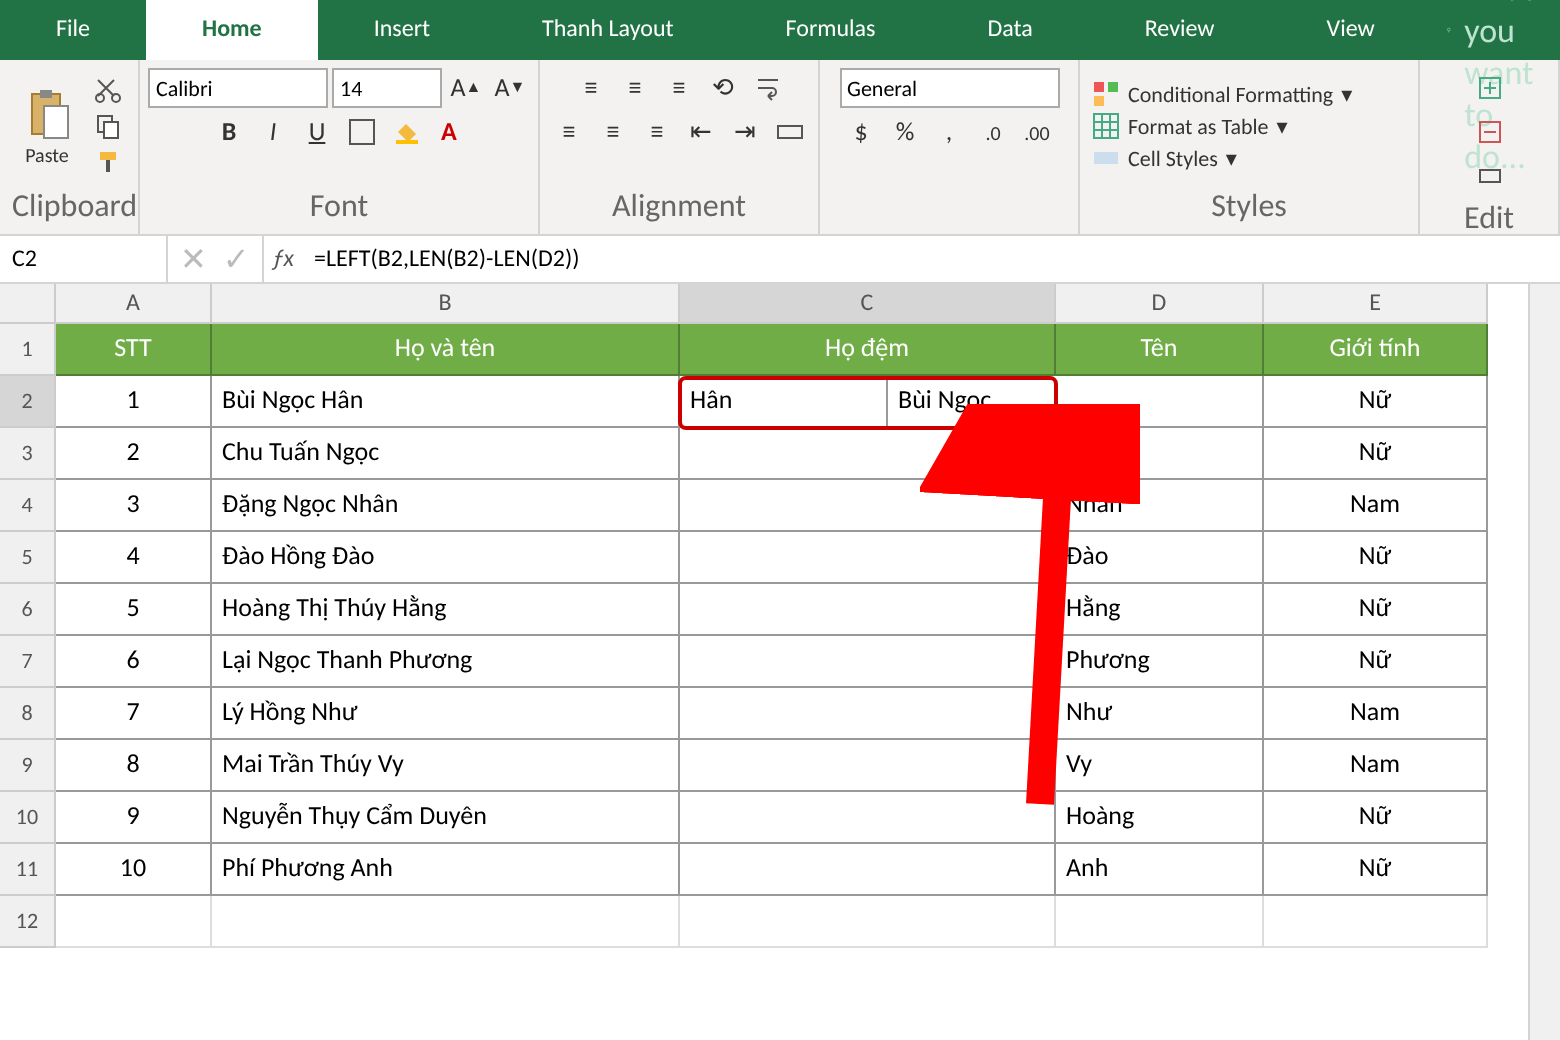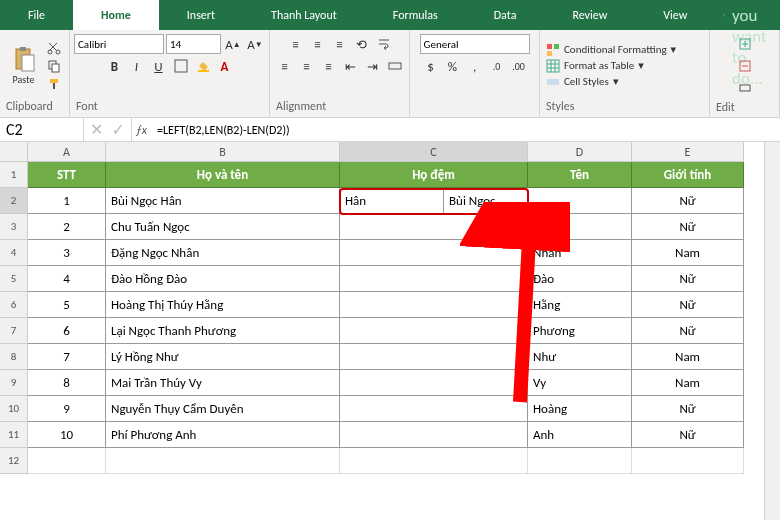--- a/index.html
+++ b/index.html
@@ -5,52 +5,52 @@
 *{box-sizing:border-box;margin:0;padding:0;font-family:'Segoe UI',Calibri,Arial,sans-serif;user-select:none}
 body{width:780px;height:520px;background:#fff;overflow:hidden;position:relative}
 .titlebar{height:30px;background:#217346;display:flex;align-items:stretch}
 .tab{padding:0 28px;color:#fff;font-size:12px;display:flex;align-items:center;cursor:pointer}
 .tab.file{background:#217346}
 .tab.active{background:#fff;color:#217346;font-weight:600}
 .tellme{flex:1;display:flex;align-items:center;color:#bfe3d1;font-size:17px;padding-left:8px}
 .tellme svg{margin-right:6px}
 .ribbon{height:88px;background:#f3f2f1;border-bottom:1px solid #d4d4d4;display:flex}
 .rgroup{border-right:1px solid #d4d4d4;padding:4px 6px 2px;display:flex;flex-direction:column;justify-content:space-between}
-.rglabel{font-size:12px;color:#666;padding:2px 0}
+.rglabel{text-align:center;font-size:16px;color:#666;padding:2px 0}
 .rgbody{flex:1;display:flex;align-items:center;gap:4px}
 .paste-btn{display:flex;flex-direction:column;align-items:center;width:36px;cursor:pointer}
 .paste-btn .lbl{font-size:10px;color:#333}
 .mini{display:flex;flex-direction:column;gap:2px}
 .mini span{width:18px;height:16px;display:flex;align-items:center;justify-content:center;cursor:pointer}
 .fontrow{display:flex;gap:2px;align-items:center}
 .fontsel{height:20px;font-size:11px;border:1px solid #aaa;background:#fff;padding:0 3px;display:flex;align-items:center}
 .btn{width:20px;height:20px;display:flex;align-items:center;justify-content:center;font-size:13px;color:#333;cursor:pointer}
 .btnrow{display:flex;gap:2px}
 .col{display:flex;flex-direction:column;gap:2px}
 .styles-list{display:flex;flex-direction:column;gap:2px;font-size:11px;color:#333}
 .styles-list div{cursor:pointer;display:flex;align-items:center;gap:4px;white-space:nowrap}
 .editgrp{display:flex;flex-direction:column;gap:2px;font-size:11px}
 .namebox-row{height:24px;border-bottom:1px solid #d4d4d4;display:flex;align-items:stretch;background:#fff}
-.namebox{width:84px;border-right:1px solid #d4d4d4;font-size:16px;padding:0 6px;display:flex;align-items:center}
+.namebox{width:84px;border-right:1px solid #d4d4d4;font-size:12px;padding:0 6px;display:flex;align-items:center}
 .fx-btns{display:flex;align-items:center;padding:0 6px;border-right:1px solid #d4d4d4;gap:8px;color:#888}
 .fx-btns span{cursor:pointer}
 .fx{font-style:italic;font-size:12px;color:#555;padding:0 4px;display:flex;align-items:center}
 .formula{flex:1;font-size:12px;padding:2px 6px;display:flex;align-items:center}
 .sheet{position:relative}
 .corner{position:absolute;left:0;top:0;width:28px;height:20px;background:#f0f0f0;border-right:1px solid #ccc;border-bottom:1px solid #ccc}
 .colhdrs{position:absolute;left:28px;top:0;height:20px;display:flex}
 .colhdr{background:#f0f0f0;border-right:1px solid #ccc;border-bottom:1px solid #ccc;font-size:12px;color:#555;display:flex;align-items:center;justify-content:center}
 .colhdr.sel{background:#d6d6d6}
 .rowhdrs{position:absolute;left:0;top:20px;width:28px}
 .rowhdr{height:26px;background:#f0f0f0;border-right:1px solid #ccc;border-bottom:1px solid #ccc;font-size:11px;color:#555;display:flex;align-items:center;justify-content:center}
 .rowhdr.sel{background:#d6d6d6}
 .grid{position:absolute;left:28px;top:20px}
 .row{display:flex;height:26px}
 .cell{border-right:1px solid #999;border-bottom:1px solid #999;font-size:13px;padding:0 5px;display:flex;align-items:center;background:#fff;overflow:hidden;white-space:nowrap}
-.row.hdr .cell{background:#70ad47;color:#fff;font-weight:700;justify-content:center;border-right:1px solid #507e34;border-bottom:1px solid #507e34}
+.row.hdr .cell{background:#70ad47;color:#fff;font-weight:400;justify-content:center;border-right:1px solid #507e34;border-bottom:1px solid #507e34}
 .cA{width:78px;justify-content:center}
 .cB{width:234px}
 .cC{width:188px}
 .cD{width:104px}
 .cE{width:112px;justify-content:center}
 .selbox{position:absolute;border:2px solid #c00;border-radius:4px;pointer-events:none}
 .fillhandle{position:absolute;width:8px;height:8px;background:#000;cursor:crosshair}
 .arrow{position:absolute;pointer-events:none}
 .vscroll{position:absolute;right:0;top:142px;width:16px;bottom:0;background:#f0f0f0;border-left:1px solid #d4d4d4}
 </style>

